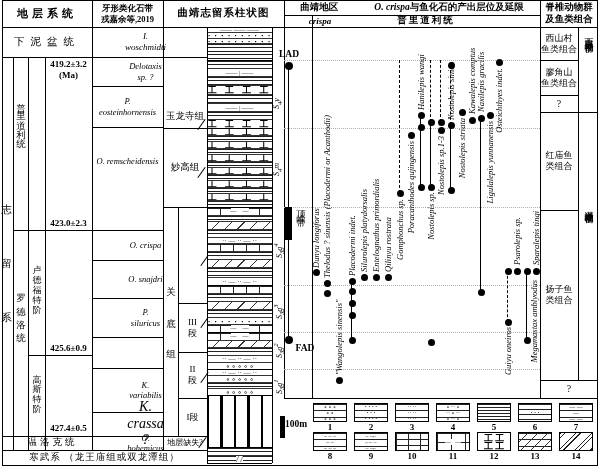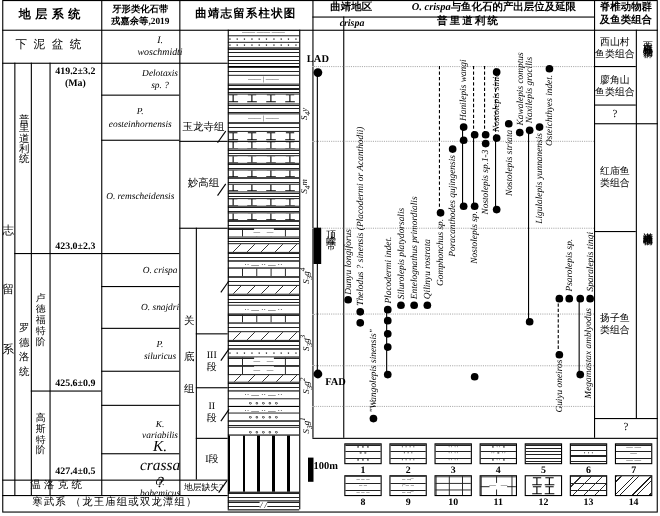--- a/index.html
+++ b/index.html
@@ -108,21 +108,21 @@
   <div class="vtext" style="left:31px;top:355px;width:12px;height:95px;font-size:9px;letter-spacing:10px;padding-top:12px;">高斯特阶</div>
 
   <div class="cell bd pre" style="left:45px;top:58px;width:47px;height:24px;font-size:9px;">419.2±3.2
 (Ma)</div>
   <div class="cell bd" style="left:45px;top:218px;width:47px;height:11px;font-size:9px;">423.0±2.3</div>
   <div class="cell bd" style="left:45px;top:343px;width:47px;height:11px;font-size:9px;">425.6±0.9</div>
   <div class="cell bd" style="left:45px;top:423px;width:47px;height:11px;font-size:9px;">427.4±0.5</div>
 
   <div class="cell it" style="left:92px;top:57px;width:71px;height:29px;font-size:8.5px;">Delotaxis sp. ?</div>
   <div class="cell it" style="left:92px;top:86px;width:71px;height:41px;font-size:8.5px;padding:0 21px;">P. eosteinhornensis</div>
-  <div class="cell it" style="left:92px;top:127px;width:71px;height:103px;font-size:8.5px;padding:0 3px;">O. remscheidensis</div>
+  <div class="cell it" style="left:92px;top:110px;width:71px;height:103px;font-size:8.5px;padding:0 3px;">O. remscheidensis</div>
   <div class="cell it" style="left:92px;top:230px;width:71px;height:30px;font-size:8.5px;">O. crispa</div>
   <div class="cell it" style="left:92px;top:260px;width:71px;height:38px;font-size:8.5px;">O. snajdri</div>
   <div class="cell it" style="left:92px;top:298px;width:71px;height:39px;font-size:8.5px;">P. siluricus</div>
   <div class="cell it" style="left:92px;top:368px;width:71px;height:44px;font-size:8.5px;">K. variabilis</div>
   <div class="cell it" style="left:92px;top:412px;width:71px;height:24px;font-size:14px;">K. crassa ?</div>
   <div class="cell it" style="left:92px;top:436px;width:71px;height:14px;font-size:8.5px;">O. bohemicus</div>
 
   <div class="cell" style="left:163px;top:57px;width:44px;height:71px;font-size:9.5px;align-items:flex-end;padding-bottom:6px;">玉龙寺组</div>
   <div class="cell" style="left:163px;top:128px;width:44px;height:79px;font-size:9.5px;">妙高组</div>
   <div class="vtext" style="left:165px;top:207px;width:12px;height:229px;font-size:9.5px;letter-spacing:31px;padding-top:72px;">关底组</div>

